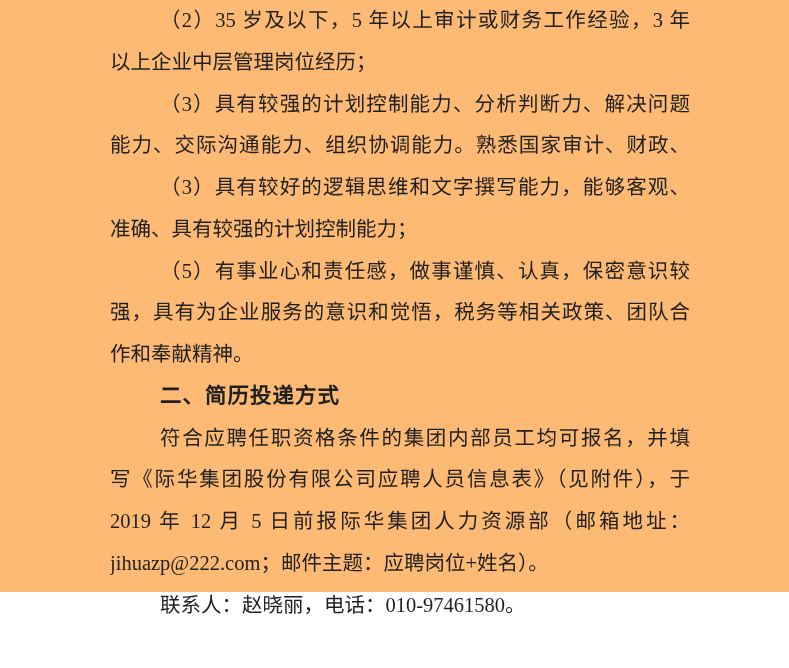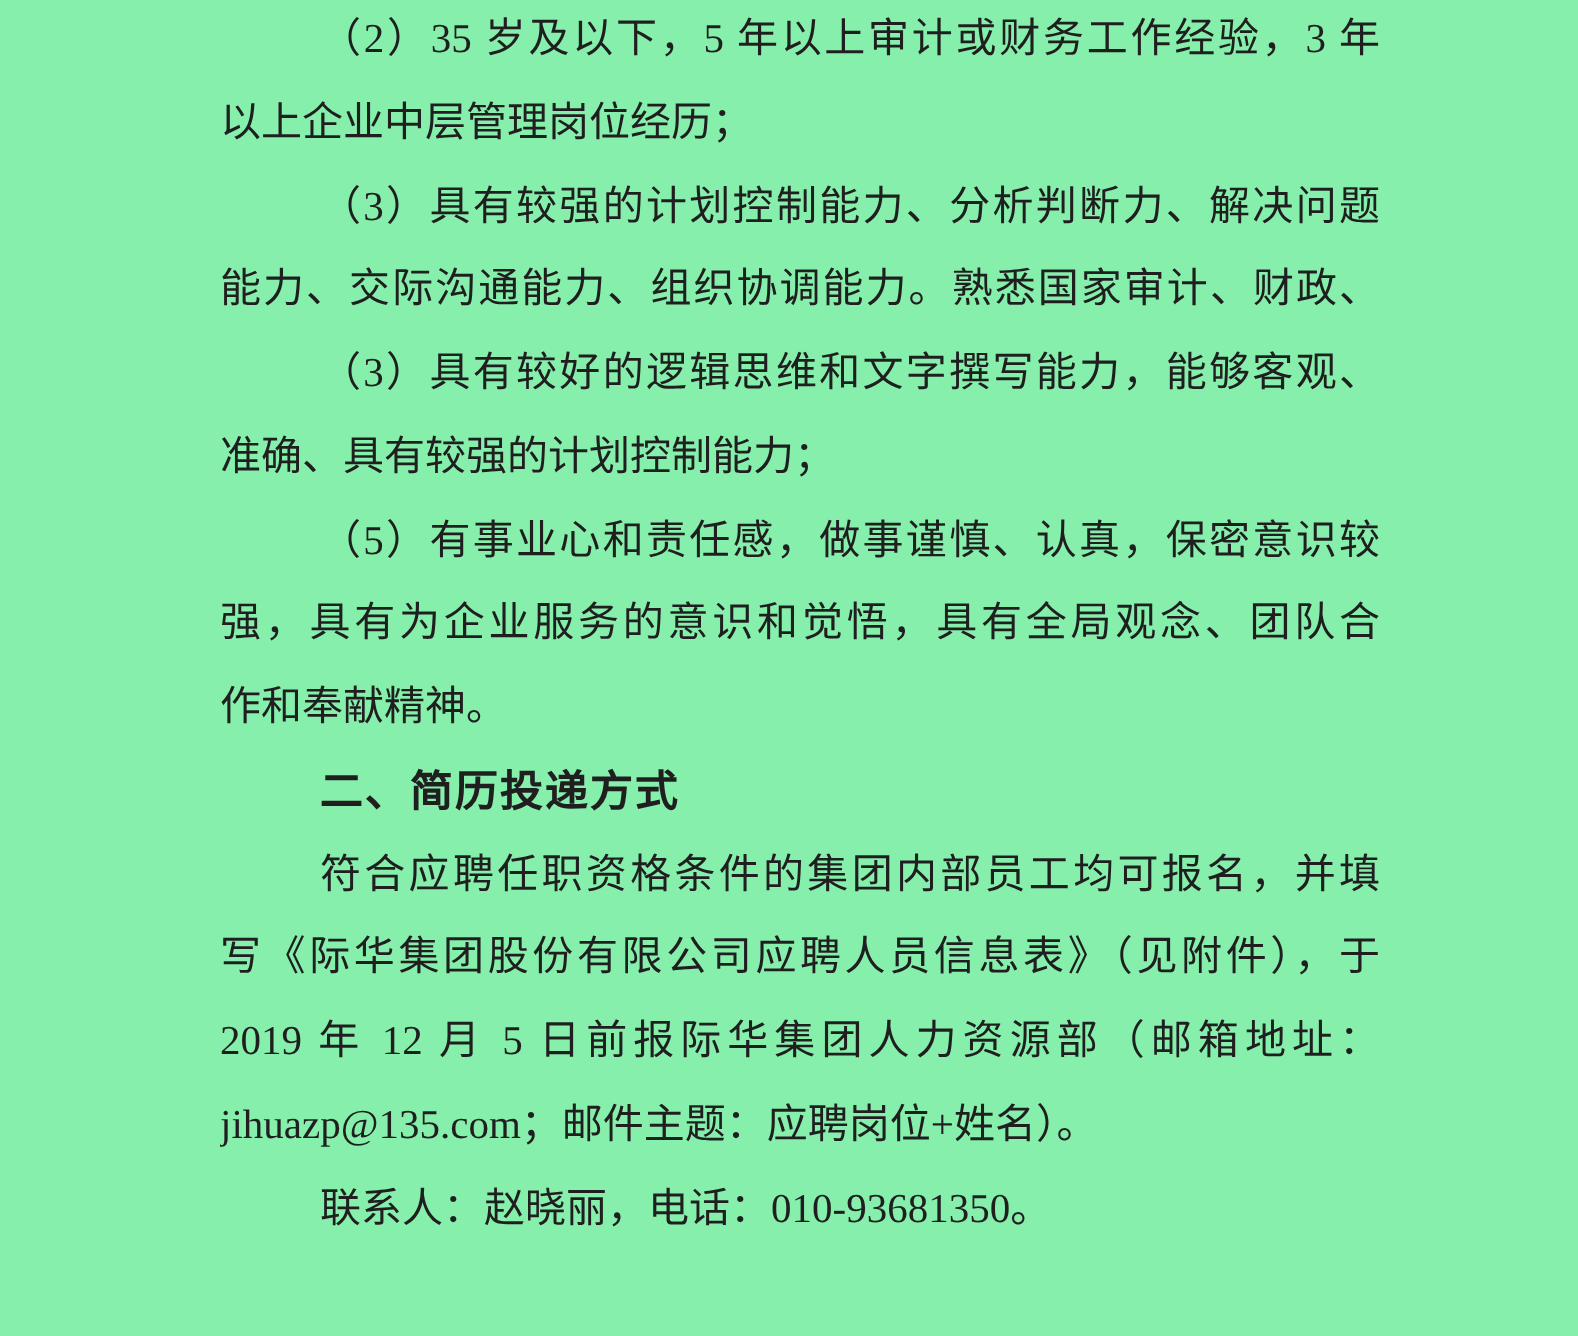--- a/index.html
+++ b/index.html
@@ -8,22 +8,22 @@
   }
   body {
     width: 789px;
     height: 668px;
     overflow: hidden;
     font-family: "Liberation Serif", "DejaVu Serif", serif;
   }
   .page {
     position: relative;
     width: 789px;
-    height: 668px;
-    background: #86efac;
+    height: 592px;
+    background: #fdba74;
     color: #1f1f1f;
   }
   .text-column {
     position: absolute;
     left: 110px;
     top: 0;
     width: 580px;
     height: 668px;
   }
   .line {
@@ -53,22 +53,22 @@
 
 <div class="page">
   <div class="text-column">
       <div class="line indent justify">（2）35 岁及以下，5 年以上审计或财务工作经验，3 年</div>
       <div class="line">以上企业中层管理岗位经历；</div>
       <div class="line indent justify">（3）具有较强的计划控制能力、分析判断力、解决问题</div>
       <div class="line justify">能力、交际沟通能力、组织协调能力。熟悉国家审计、财政、</div>
       <div class="line indent justify">（3）具有较好的逻辑思维和文字撰写能力，能够客观、</div>
       <div class="line">准确、具有较强的计划控制能力；</div>
       <div class="line indent justify">（5）有事业心和责任感，做事谨慎、认真，保密意识较</div>
-      <div class="line justify">强，具有为企业服务的意识和觉悟，具有全局观念、团队合</div>
+      <div class="line justify">强，具有为企业服务的意识和觉悟，税务等相关政策、团队合</div>
       <div class="line">作和奉献精神。</div>
       <div class="line indent heading">二、简历投递方式</div>
       <div class="line indent justify">符合应聘任职资格条件的集团内部员工均可报名，并填</div>
       <div class="line justify">写《际华集团股份有限公司应聘人员信息表》（见附件），于</div>
       <div class="line justify">2019 年 12 月 5 日前报际华集团人力资源部（邮箱地址：</div>
-      <div class="line">jihuazp@135.com；邮件主题：应聘岗位+姓名）。</div>
-      <div class="line indent">联系人：赵晓丽，电话：010-93681350。</div>
+      <div class="line">jihuazp@222.com；邮件主题：应聘岗位+姓名）。</div>
+      <div class="line indent">联系人：赵晓丽，电话：010-97461580。</div>
     </div>
 </div>
 
 </body></html>

